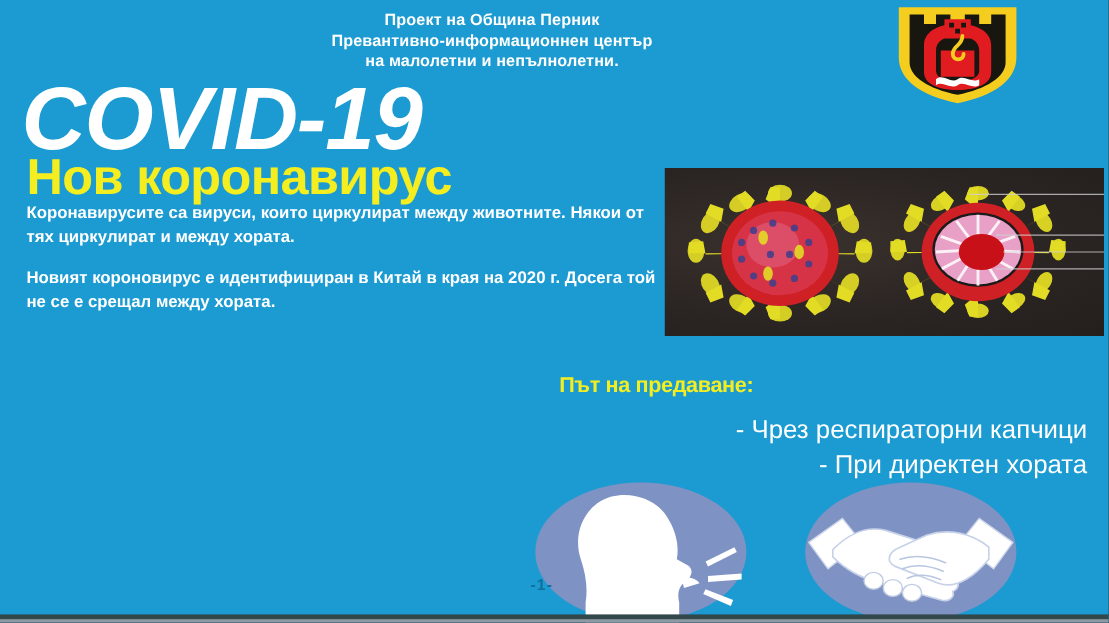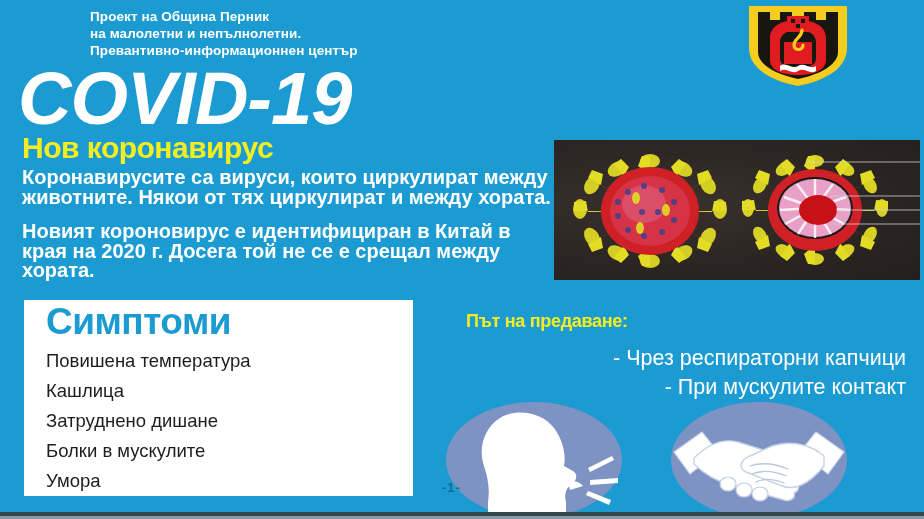--- a/index.html
+++ b/index.html
@@ -35,21 +35,21 @@
     height: 3px;
     background: #8e9aa3;
   }
 
   
   .org-header {
     position: absolute;
     left: 90px;
     top: 8px;
     width: 640px;
-    text-align: left;
+    text-align: center;
     color: #ffffff;
     font-size: 13.5px;
     font-weight: bold;
     line-height: 17px;
     letter-spacing: 0.1px;
   }
   .org-header div { white-space: nowrap; }
 
   
   .coat-of-arms {
@@ -71,35 +71,35 @@
     letter-spacing: -1px;
     line-height: 74px;
     font-family: "Liberation Sans", "DejaVu Sans", sans-serif;
     font-style: italic;
   }
   .subtitle {
     position: absolute;
     left: 22px;
     top: 128px;
     color: #f4ee21;
-    font-size: 30px;
+    font-size: 42px;
     font-weight: bold;
     letter-spacing: -0.5px;
     line-height: 40px;
     text-align: center;
   }
 
   
   .intro {
     position: absolute;
     left: 22px;
     top: 168px;
     width: 530px;
     color: #ffffff;
-    font-size: 20px;
+    font-size: 14px;
     font-weight: bold;
     line-height: 19.5px;
   }
   .intro p { margin: 0 0 15px 0; }
   .intro p:last-child { margin-bottom: 0; }
 
   
   .virus-panel {
     position: absolute;
     left: 554px;
@@ -206,22 +206,22 @@
     letter-spacing: 1px;
   }
 </style>
 </head>
 <body>
 
 <div id="poster">
 
   <div class="org-header">
     <div>Проект на Община Перник</div>
+    <div>Превантивно-информационнен център</div>
     <div>на малолетни и непълнолетни.</div>
-    <div>Превантивно-информационнен център</div>
   </div>
 
   <div class="coat-of-arms">
     <svg viewBox="0 0 104 84" width="104" height="84" aria-hidden="true">
 
       <path d="M3 2 H101 V44 C101 63 82 76 52 82 C22 76 3 63 3 44 Z" fill="#f5cd1e"></path>
 
       <path d="M12 8 H24 V16 H34 V8 H46 V16 H58 V8 H70 V16 H80 V8 H92
                V48 C92 60 76 70 52 75 C28 70 12 60 12 48 Z" fill="#17160f"></path>
 
@@ -373,35 +373,25 @@
     <svg class="callout-lines" viewBox="0 0 130 140" aria-hidden="true">
       <g stroke="#cfcfcf" stroke-width="1" opacity="0.8">
         <line x1="18" y1="22" x2="130" y2="22"></line>
         <line x1="40" y1="56" x2="130" y2="56"></line>
         <line x1="46" y1="70" x2="130" y2="70"></line>
         <line x1="40" y1="84" x2="130" y2="84"></line>
       </g>
     </svg>
   </div>
 
-  <div class="symptoms-box">
-    <div class="symptoms-title">Симптоми</div>
-    <ul class="symptoms-list">
-      <li>Повишена температура</li>
-      <li>Кашлица</li>
-      <li>Затруднено дишане</li>
-      <li>Болки в мускулите</li>
-      <li>Умора</li>
-    </ul>
-  </div>
 
   <div class="transmission-title">Път на предаване:</div>
   <ul class="transmission-list">
     <li>- Чрез респираторни капчици</li>
-    <li>- При мускулите контакт</li>
+    <li>- При директен хората</li>
   </ul>
 
   <div class="picto" style="left:446px; top:398px;">
     <svg width="190" height="121" viewBox="0 0 190 121" aria-hidden="true">
       <ellipse cx="88" cy="62" rx="88" ry="58" fill="#7e92c4"></ellipse>
       <path d="M108 30
                C 96 14, 70 10, 54 20
                C 38 30, 32 50, 38 68
                C 42 80, 44 92, 42 104
                L 42 121

